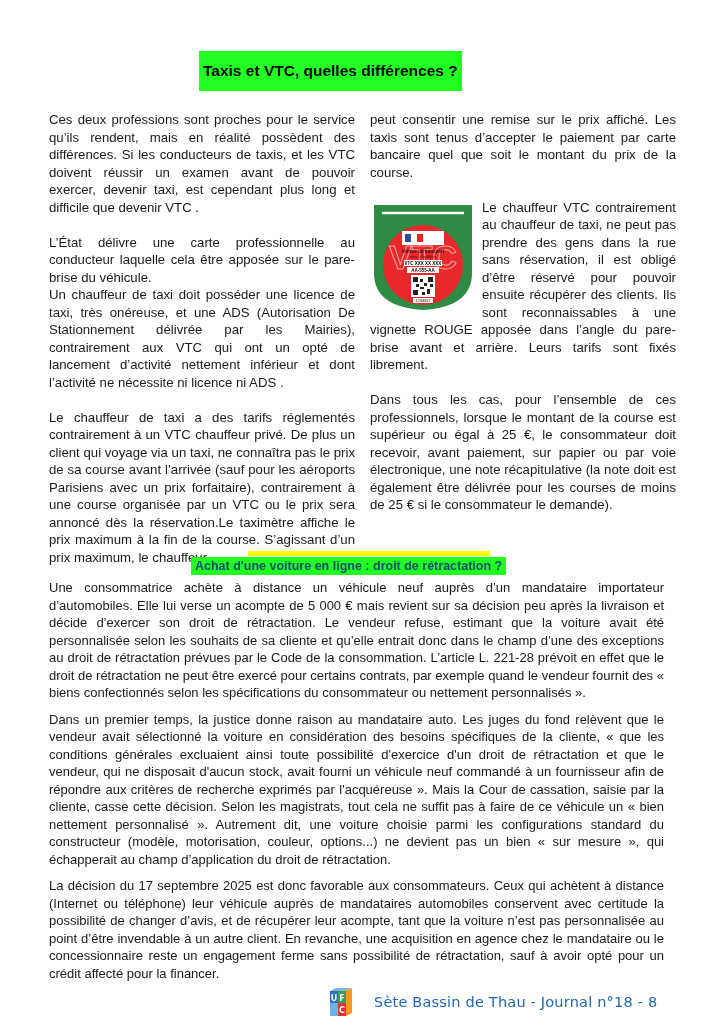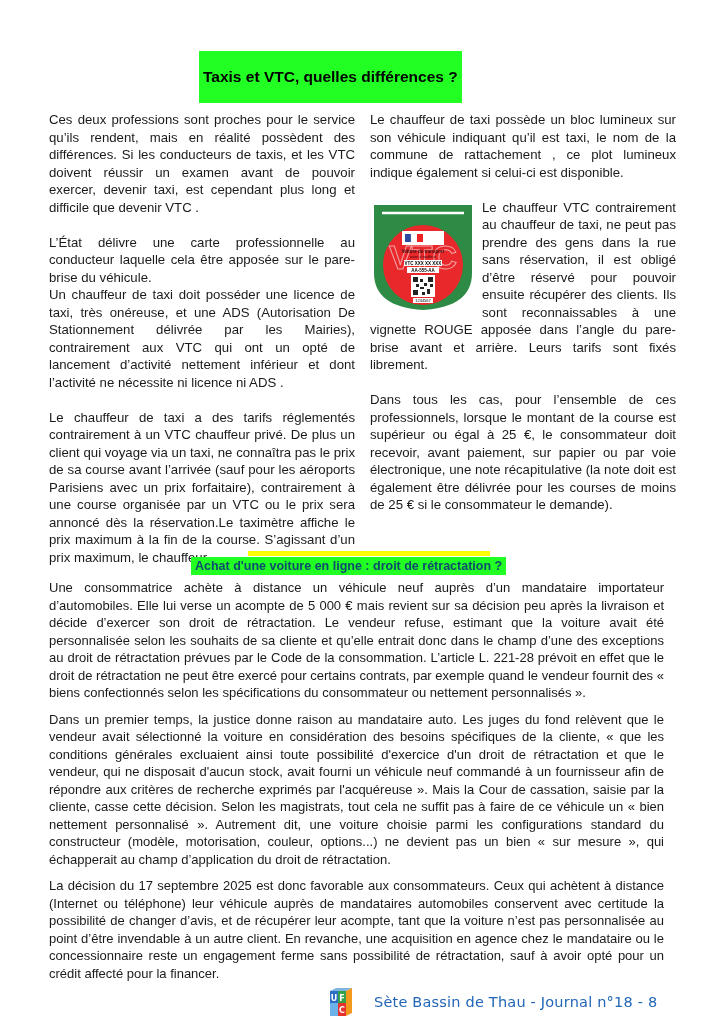--- a/index.html
+++ b/index.html
@@ -1,20 +1,20 @@
 <!DOCTYPE html>
 <html><head>
 <meta charset="utf-8">
 <style>
   html, body { margin: 0; padding: 0; background: #ffffff; }
   body { width: 724px; height: 1024px; position: relative; overflow: hidden;
          font-family: "Liberation Sans", sans-serif; color: #1a1a1a; }
   .title1 { position: absolute; left: 199px; top: 51px; height: 20px;
             background: #22ff22; font-weight: bold; font-size: 15.5px; line-height: 20px;
-            padding: 16px 4px; white-space: nowrap; color: #000; }
+            padding: 10px 4px; white-space: nowrap; color: #000; }
   .col { position: absolute; font-size: 13.2px; line-height: 17.5px; text-align: justify; margin-top: 43px; }
   .col p { margin: 0; }
   .col .gap { height: 17.5px; }
   #colL { left: 49px; top: 68px; width: 306px; }
   #colR { left: 370px; top: 68px; width: 306px; }
   .vignette { float: left; width: 102px; height: 108px; margin: 4px 8px 2px 2px; }
   .yellow-bar { position: absolute; left: 248px; top: 551px; width: 242px; height: 5px; background: #ffff00; }
   .title2 { position: absolute; left: 191px; top: 557px; height: 18px;
             background: #22ff22; font-weight: bold; font-size: 12.5px; line-height: 18px;
             padding: 0 4px; white-space: nowrap; color: #0c4a6e; }
@@ -34,21 +34,21 @@
 <div id="colL" class="col">
   <p>Ces deux professions sont proches pour le service qu’ils rendent, mais en réalité possèdent des différences. Si les conducteurs de taxis, et les VTC doivent réussir un examen avant de pouvoir exercer, devenir taxi, est cependant plus long et difficile que devenir VTC .</p>
   <div class="gap"></div>
   <p>L’État délivre une carte professionnelle au conducteur laquelle cela être apposée sur le pare-brise du véhicule.</p>
   <p>Un chauffeur de taxi doit posséder une licence de taxi, très onéreuse, et une ADS (Autorisation De Stationnement délivrée par les Mairies), contrairement aux VTC qui ont un opté de lancement d’activité nettement inférieur et dont l’activité ne nécessite ni licence ni ADS .</p>
   <div class="gap"></div>
   <p>Le chauffeur de taxi a des tarifs réglementés contrairement à un VTC chauffeur privé. De plus un client qui voyage via un taxi, ne connaîtra pas le prix de sa course avant l’arrivée (sauf pour les aéroports Parisiens avec un prix forfaitaire), contrairement à une course organisée par un VTC ou le prix sera annoncé dès la réservation.Le taximètre affiche le prix maximum à la fin de la course. S’agissant d’un prix maximum, le chauffeur</p>
 </div>
 
 <div id="colR" class="col">
-  <p>Le chauffeur de taxi possède un bloc lumineux sur son véhicule indiquant qu’il est taxi, le nom de la commune de rattachement , ce plot lumineux indique également si celui-ci est disponible.</p>
+  <p>peut consentir une remise sur le prix affiché.  Les taxis sont tenus d’accepter le paiement par carte bancaire quel que soit le montant du prix de la course.</p>
   <div class="gap"></div>
   <div class="vignette">
     <svg width="102" height="108" viewBox="0 0 102 108">
       <path d="M2 2 H100 V70 Q100 104 51 107 Q2 104 2 70 Z" fill="#2e8b45"></path>
       <line x1="10" y1="10" x2="92" y2="10" stroke="#ffffff" stroke-width="2.5"></line>
       <circle cx="51" cy="62" r="40" fill="#e8282b"></circle>
       <text x="51" y="66" text-anchor="middle" font-family="Liberation Sans, sans-serif" font-size="34" font-weight="bold" fill="none" stroke="#ffffff" stroke-opacity="0.55" stroke-width="1">VTC</text>
       <rect x="30" y="28" width="42" height="14" fill="#ffffff"></rect>
       <rect x="33" y="31" width="6" height="8" fill="#2b4aa0"></rect>
       <rect x="39" y="31" width="6" height="8" fill="#ffffff" stroke="#ccc" stroke-width="0.3"></rect>

